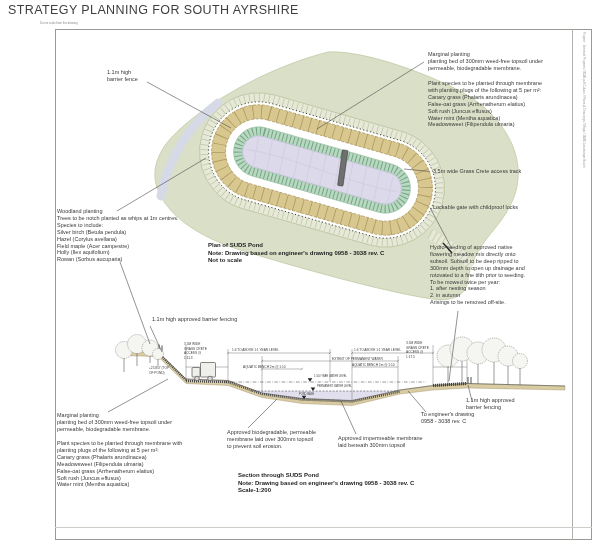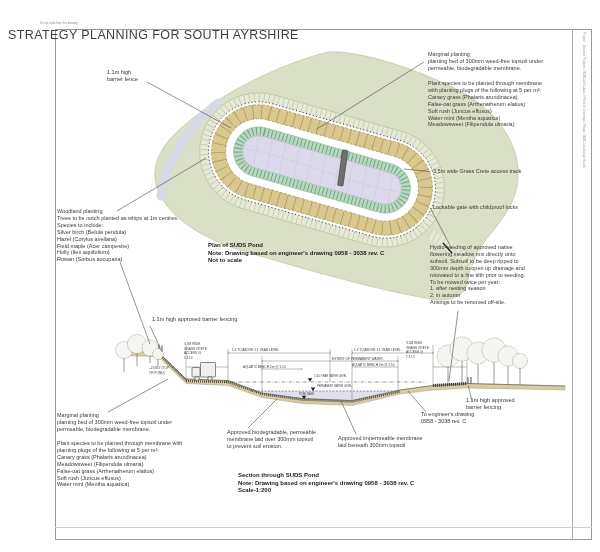--- a/index.html
+++ b/index.html
@@ -4,21 +4,21 @@
 <style>
   html,body{margin:0;padding:0;}
   body{
     width:600px;height:552px;position:relative;overflow:hidden;
     background:#ffffff;
     font-family:"Liberation Sans", sans-serif;
     -webkit-font-smoothing:antialiased;
   }
   .abs{position:absolute;}
   #page-title{
-    left:8px;top:3px;font-size:12.5px;color:#3f3f3f;letter-spacing:.4px;margin-top:25px;
+    left:8px;top:3px;font-size:12.5px;color:#3f3f3f;letter-spacing:.4px;
   }
   #no-scale{
     left:40px;top:21px;font-size:2.8px;color:#8a8a84;
   }
   .frame{
     left:55px;top:29px;width:537px;height:511px;
     border:0.7px solid #9a9a94;box-sizing:border-box;
   }
   .frame-vline{left:572px;top:29px;height:511px;border-left:0.6px solid #b0b0aa;}
   .frame-hline{left:55px;top:527px;width:537px;border-top:1.4px solid #cfcfc9;}

